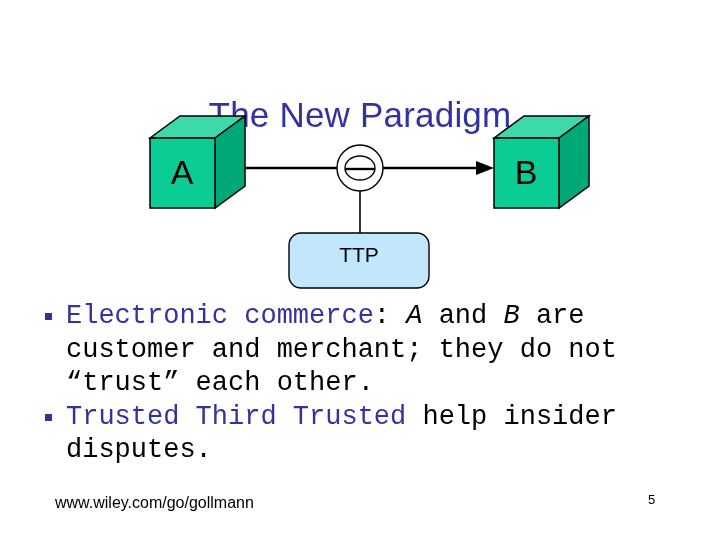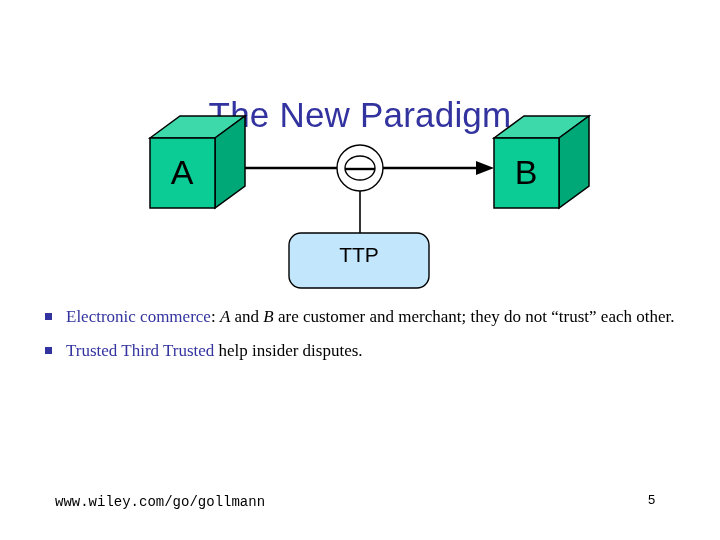--- a/index.html
+++ b/index.html
@@ -57,23 +57,24 @@
   
   .bullets {
     position: absolute;
     left: 44px;
     top: 300px;
     width: 640px;
   }
   .bullet-row {
     display: flex;
     align-items: flex-start;
-    font-size: 17px;
+    font-size: 27px;
     line-height: 33.5px;
     color: #000000;
+    font-family: Liberation Mono, monospace;
   }
   .bullet-marker {
     flex: 0 0 auto;
     width: 22px;
     color: #3333a0;
     font-family: "Liberation Serif", serif;
     font-size: 24.5px;
     line-height: 33.5px;
     text-align: left;
     position: relative;
@@ -91,22 +92,22 @@
     flex: 1 1 auto;
   }
   .accent { color: #3333a0; }
   .ital { font-style: italic; }
 
   
   .footer-url {
     position: absolute;
     left: 55px;
     top: 494px;
-    font-family: Liberation Mono, monospace;
-    font-size: 14px;
+    font-family: Liberation Sans, sans-serif;
+    font-size: 16px;
     color: #000000;
     white-space: nowrap;
   }
   .footer-page {
     position: absolute;
     left: 648px;
     top: 492px;
     font-family: "Liberation Sans", sans-serif;
     font-size: 13px;
     color: #000000;

